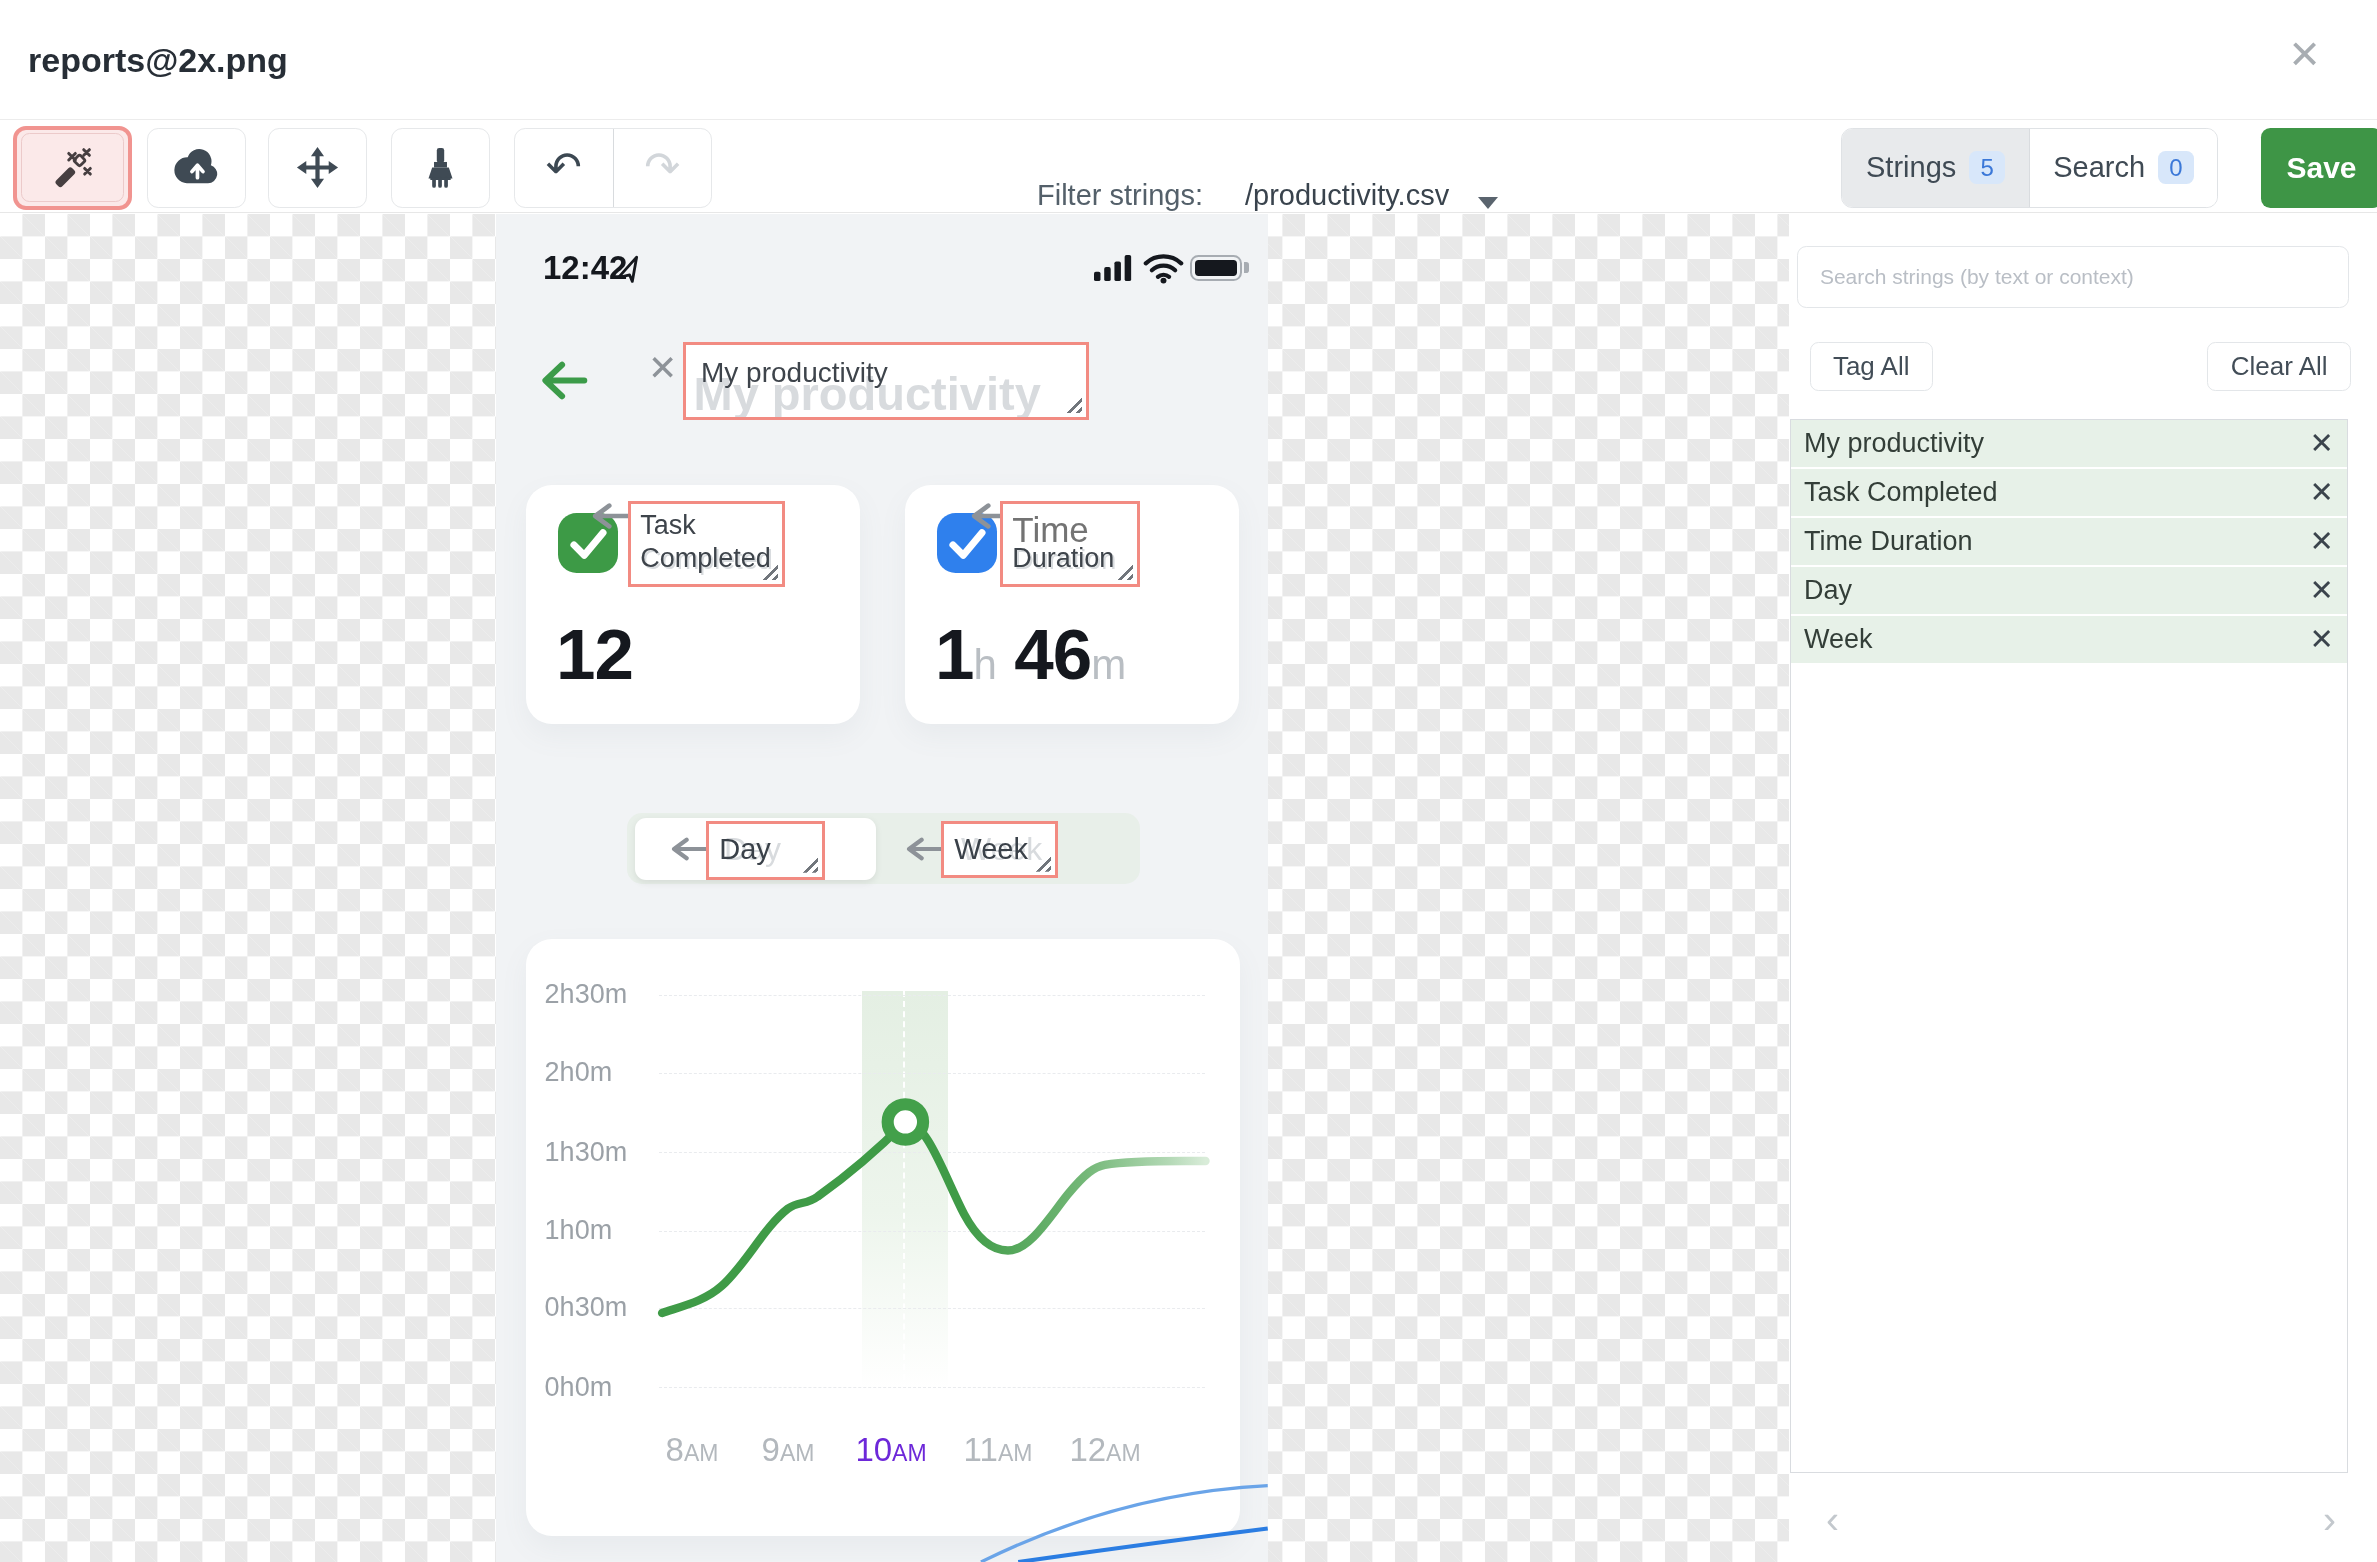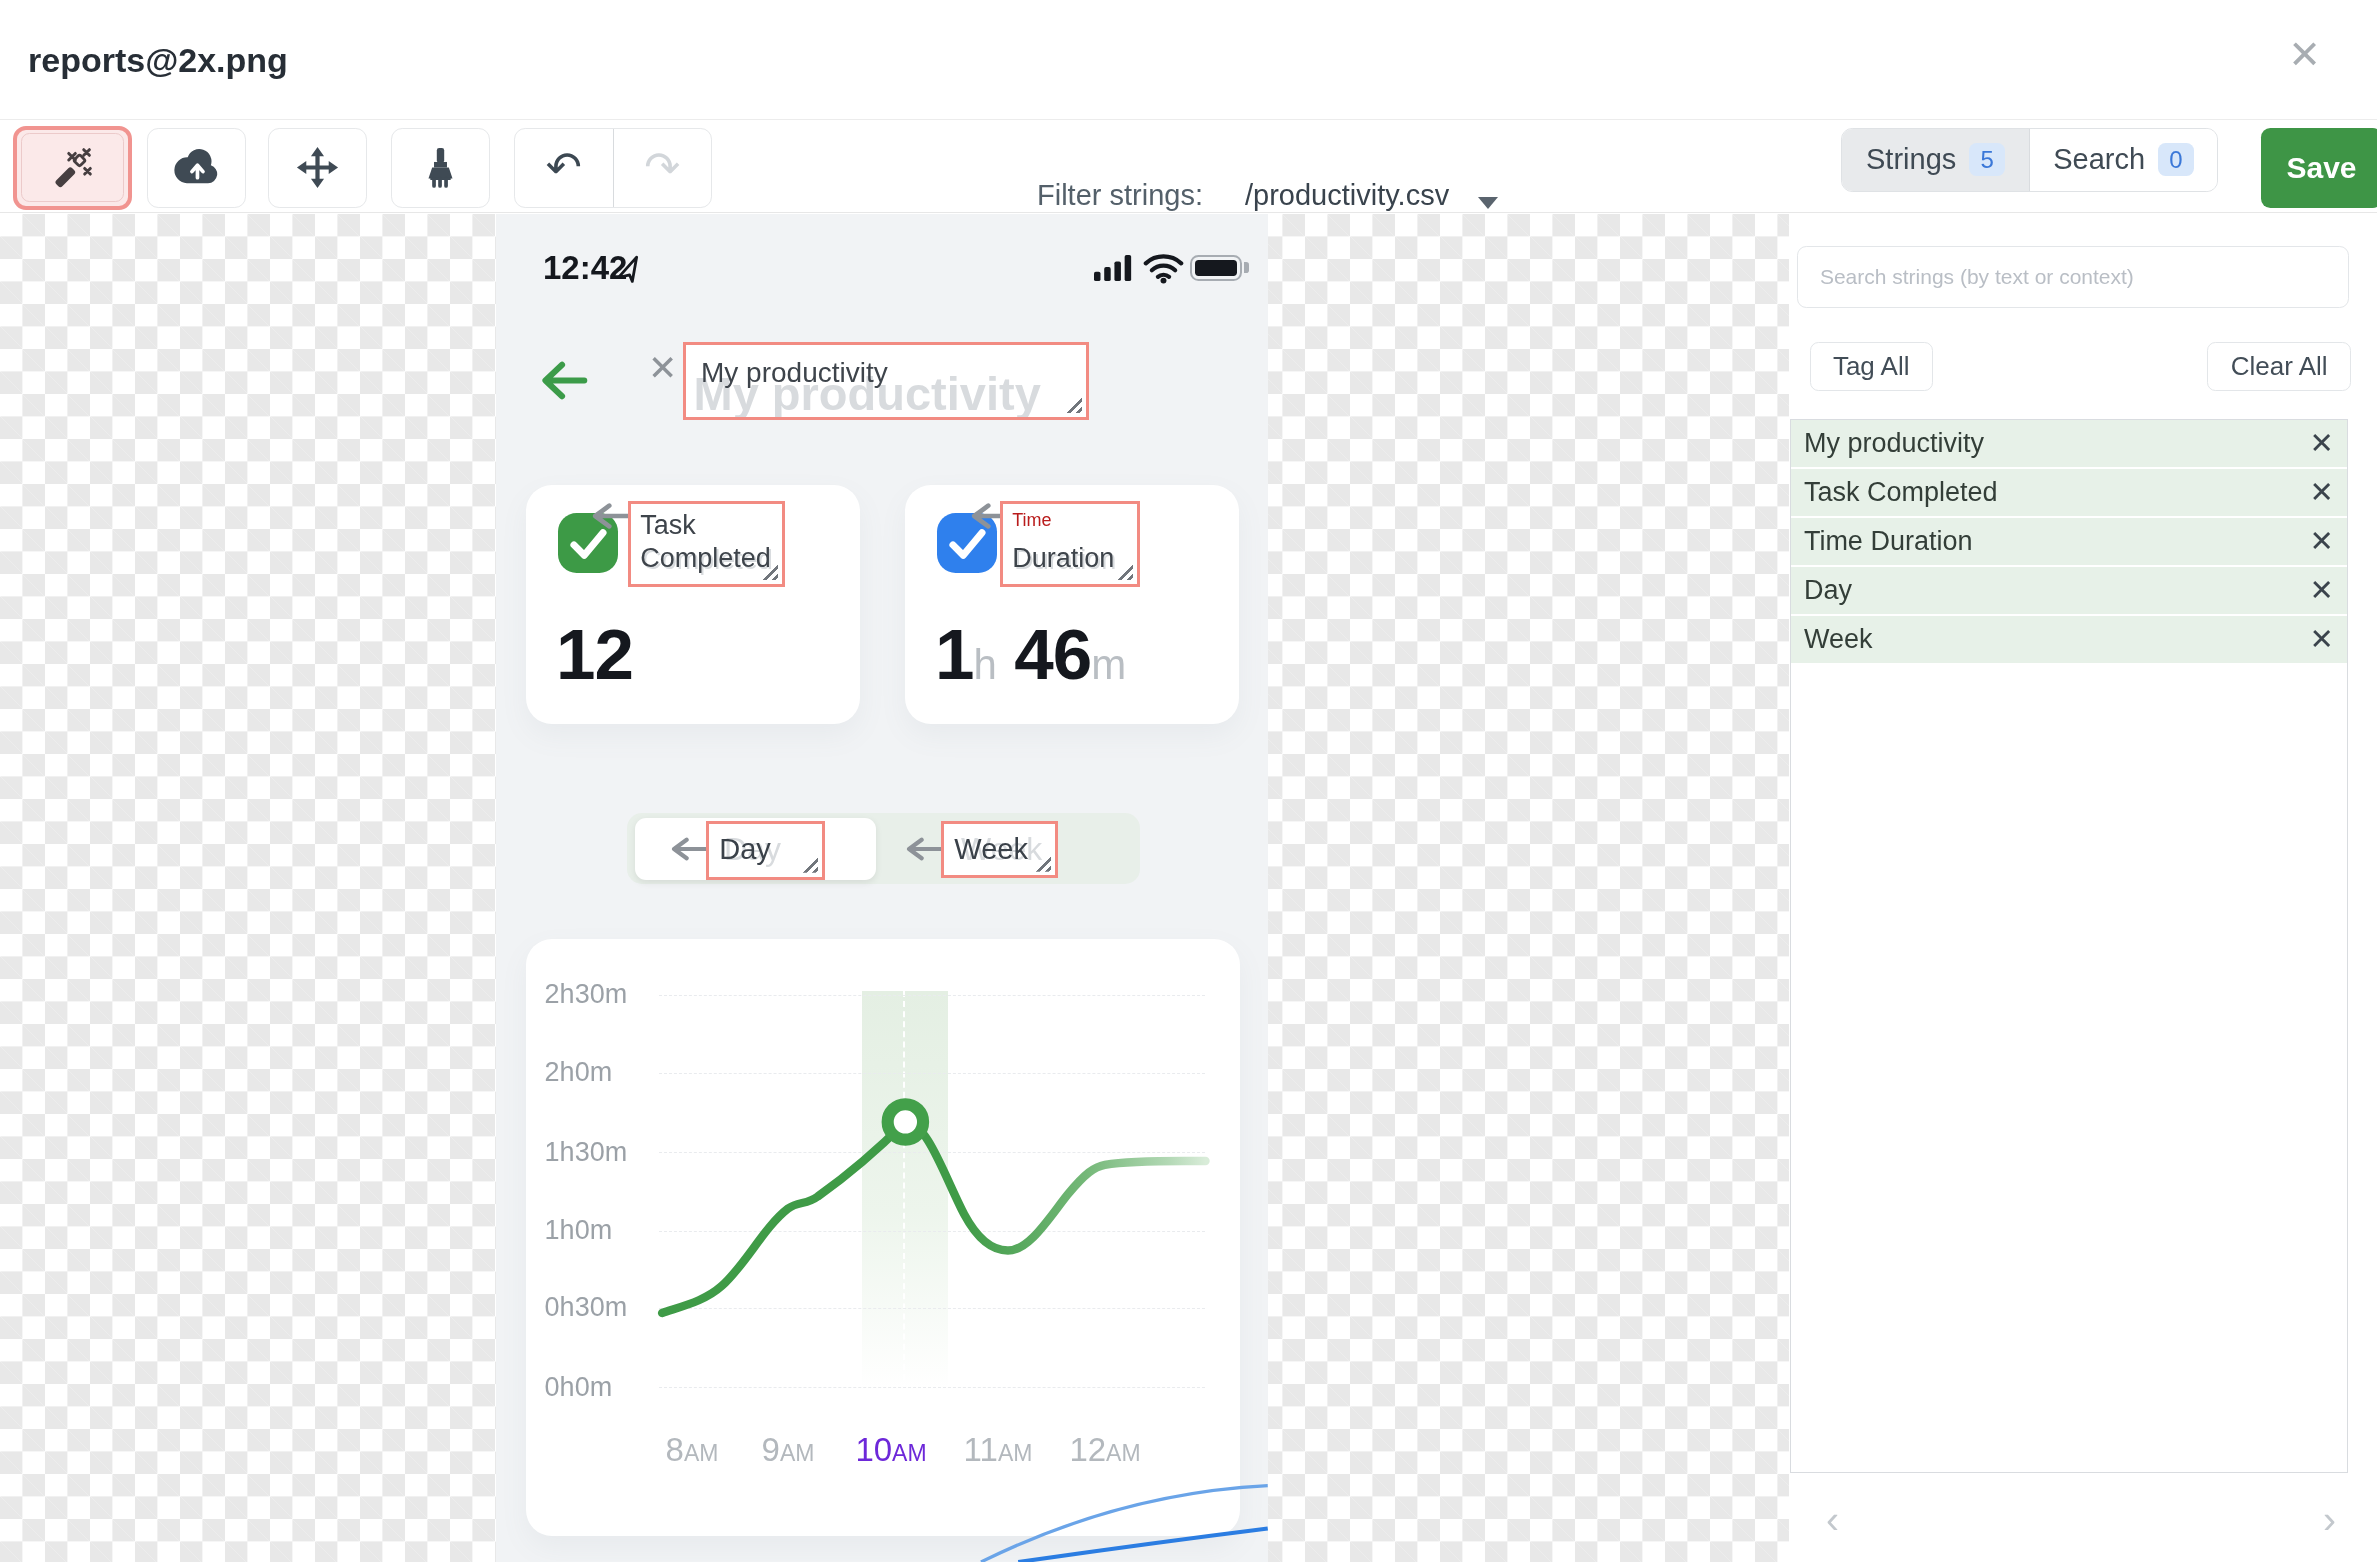--- a/index.html
+++ b/index.html
@@ -17,21 +17,21 @@
   .tb-sel { position:absolute; top:4.7px; left:13px; width:119px; height:84px; background:#fbe9e9; border:4.7px solid #f19490; border-radius:13px; display:flex; align-items:center; justify-content:center; }
   .tb-sel .inner { position:absolute; inset:3.7px; border:1.4px solid #eccaca; border-radius:8.4px; }
   .tb-group { position:absolute; top:6.5px; left:514px; width:198px; height:80px; border:1.9px solid #e6e8ea; border-radius:11.2px; display:flex; }
   .tb-half { flex:1; display:flex; align-items:center; justify-content:center; }
   .tb-half:first-child { border-right:1.9px solid #d8dbde; }
   .glyph-undo { font-family:"DejaVu Sans",sans-serif; font-size:43px; color:#3c4852; line-height:1; }
   .glyph-redo { font-family:"DejaVu Sans",sans-serif; font-size:43px; color:#d2d6da; line-height:1; }
   .filter-lbl { position:absolute; left:1037px; top:58px; font-size:29px; color:#54606a; }
   .filter-val { position:absolute; left:1245px; top:58px; font-size:29px; color:#39434d; cursor:pointer; }
   .filter-caret { position:absolute; left:1478px; top:76px; width:0; height:0; border-left:10.3px solid transparent; border-right:10.3px solid transparent; border-top:12px solid #5a646e; cursor:pointer; }
-  .tabs { position:absolute; left:1841px; top:6.5px; width:377px; height:64px; border:1.9px solid #dfe2e5; border-radius:11.2px; overflow:hidden; display:flex; }
+  .tabs { position:absolute; left:1841px; top:6.5px; width:377px; height:80px; border:1.9px solid #dfe2e5; border-radius:11.2px; overflow:hidden; display:flex; }
   .tab { flex:1; display:flex; align-items:center; justify-content:center; gap:13px; font-size:29px; color:#3f4a54; cursor:pointer; background:#fff; }
   .tab.active { background:#e8eaec; border-right:1.9px solid #d9dcdf; }
   .badge { background:#d8e7fa; color:#3b78d8; border-radius:7.5px; font-size:24px; padding:2.8px 11.2px; }
   .save-btn { position:absolute; left:2233px; top:6.5px; width:121px; height:80px; background:#3e9546; border:none; border-radius:9.3px; color:#fff; font-size:30px; font-weight:600; font-family:inherit; cursor:pointer;margin-left:28px; }
 
   
   .main { position:absolute; left:0; top:214px; width:1789px; height:1348px; background-color:#fff;
     background-image:linear-gradient(45deg,#e8e8e8 25%,transparent 25%,transparent 75%,#e8e8e8 75%),
                      linear-gradient(45deg,#e8e8e8 25%,transparent 25%,transparent 75%,#e8e8e8 75%);
     background-size:45px 45px; background-position:0 0,22.4px 22.4px; }
@@ -192,21 +192,21 @@
         <div class="sq-icon" style="background:#2f80ed;">
           <svg width="60" height="60" viewBox="0 0 64 64">
               <path d="M17 34 L28 45 L48 21" stroke="#fff" stroke-width="7.5" fill="none" stroke-linecap="round" stroke-linejoin="round"></path>
             </svg>
         </div>
         <svg class="g-arrow" style="left:58px;top:15px;" width="58" height="32" viewBox="0 0 62 34">
           <path d="M60 17 H14 M27 6 L12 17 L27 28" stroke="#8d9298" stroke-width="5" fill="none" stroke-linecap="round" stroke-linejoin="round"></path>
         </svg>
         <div class="red-box" style="left:95px;top:16px;width:140px;height:86px;">
           <div class="ghost" style="left:11.2px;top:41px;font-size:27px;font-weight:400;">Duration</div>
-          <div style="position:absolute;left:9.3px;top:5.6px;font-size:18px;color:#b91c1c;">Time</div>
+          <div style="position:absolute;left:9.3px;top:5.6px;font-size:35px;color:#737373;">Time</div>
           <div style="position:absolute;left:9.3px;top:39px;font-size:27px;color:#3e444b;">Duration</div>
           <div class="handle"></div>
         </div>
         <div style="position:absolute;left:30px;top:129px;white-space:nowrap;">
           <span class="big-num">1</span><span class="unit">h</span>
           <span class="big-num" style="margin-left:13px;">46</span><span class="unit">m</span>
         </div>
       </div>
 
       <div style="position:absolute;left:131px;top:599px;width:513px;height:71px;background:#e8efe9;border-radius:15px;">

